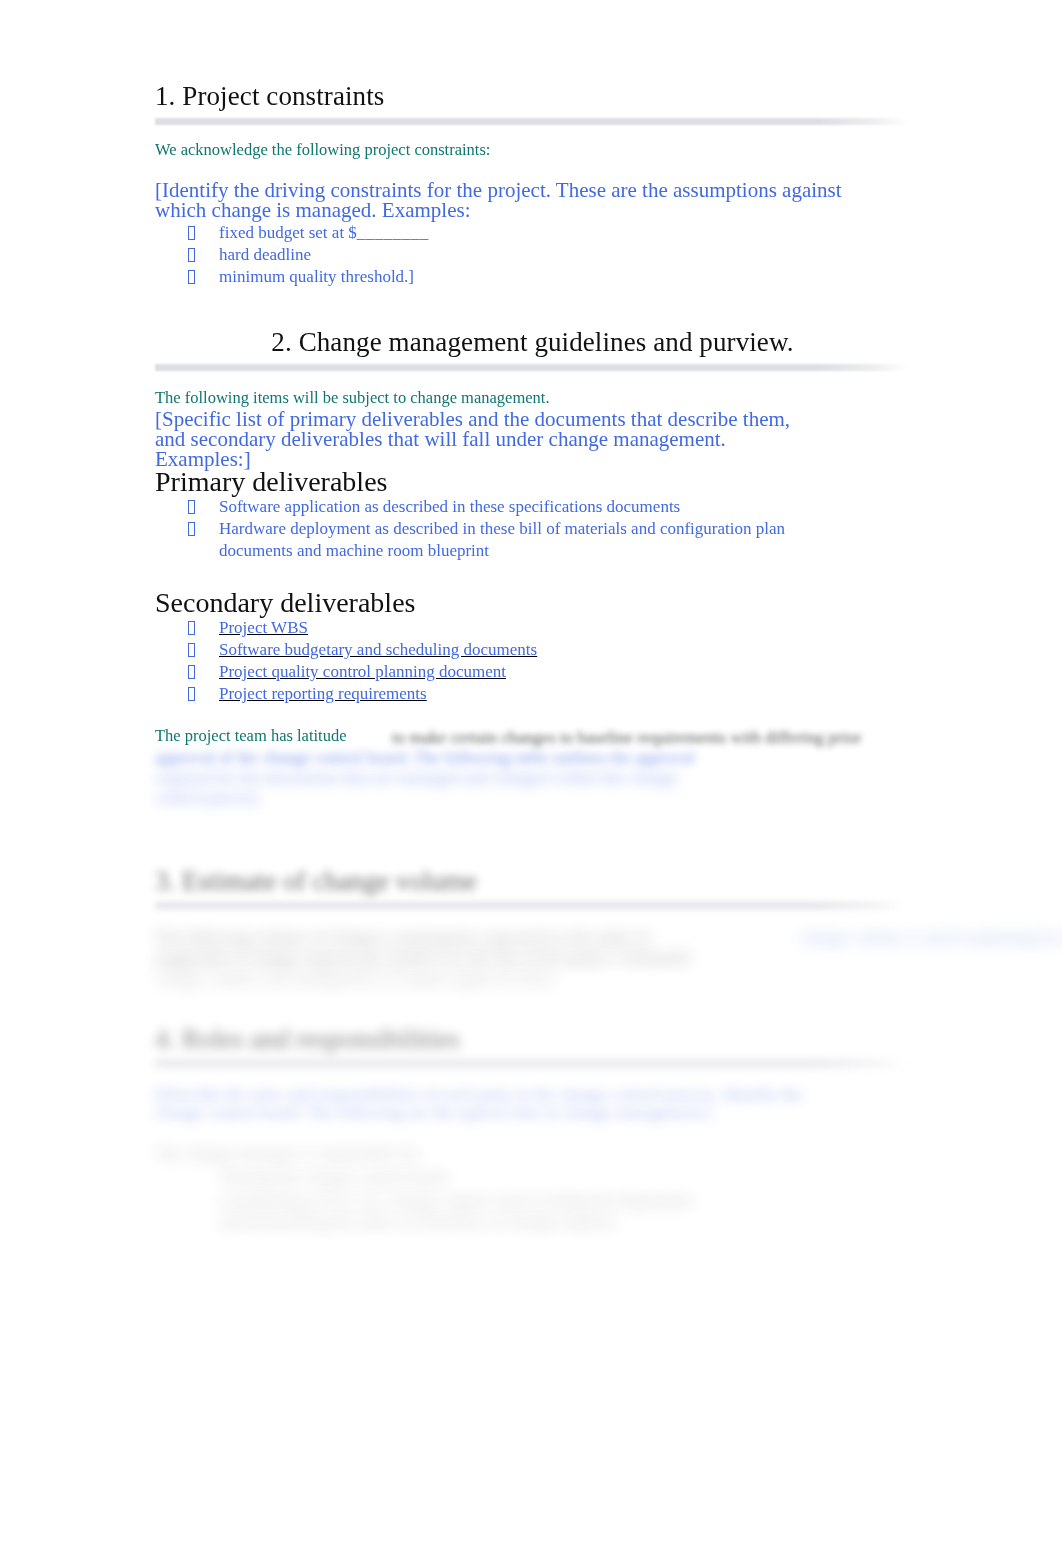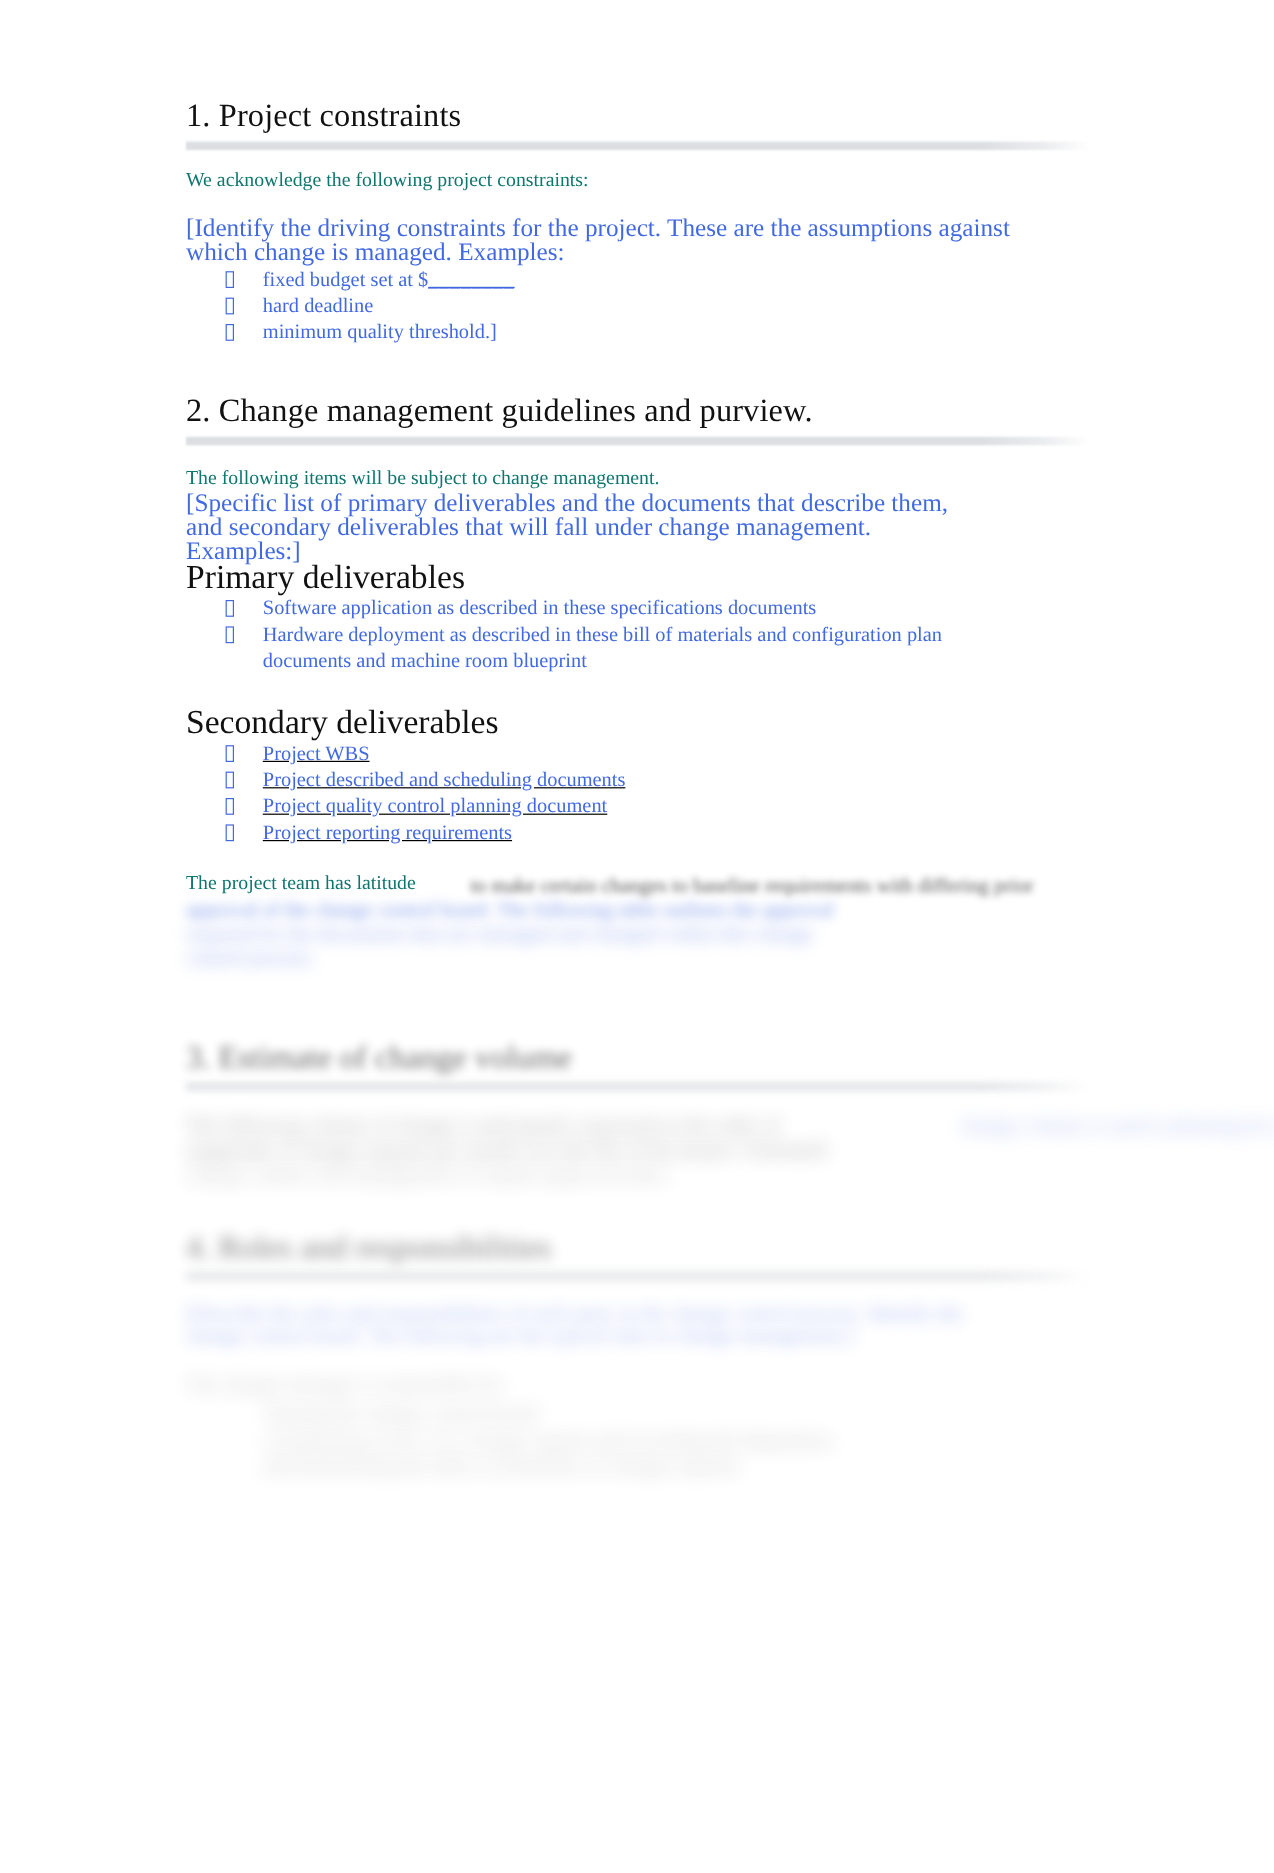--- a/index.html
+++ b/index.html
@@ -92,21 +92,20 @@
     position: absolute;
     left: 33px;
     top: 4px;
     width: 7px;
     height: 14px;
     border: 1px solid #4169e1;
     box-sizing: border-box;
     display: block;
   }
   .blank-line {
-    text-decoration: underline;
     text-decoration-color: #4169e1;
     letter-spacing: 0.5px;
   }
 
   
   .fuzz {
     position: absolute;
     color: #4169e1;
     font-size: 17px;
     line-height: 20px;
@@ -159,21 +158,21 @@
         <span class="tofu-box"></span>
         <span>hard deadline</span>
       </li>
       <li>
         <span class="tofu-box"></span>
         <span>minimum quality threshold.]</span>
       </li>
     </ul>
   </div>
 
-  <div class="col" style="top:328px;">
+  <div class="col" style="top:328px;text-align:center;">
     <h1 class="sec-title">2. Change management guidelines and purview.</h1>
   </div>
   <div class="col" style="top:364px;">
     <div class="rule"></div>
   </div>
 
   <div class="col" style="top:388px;">
     <p class="body">The following items will be subject to change management.</p>
   </div>
 
@@ -201,21 +200,21 @@
     <h2 class="sub-title">Secondary deliverables</h2>
   </div>
   <div class="col" style="top:617px;text-decoration:underline;">
     <ul class="tofu">
       <li>
         <span class="tofu-box"></span>
         <span>Project WBS</span>
       </li>
       <li>
         <span class="tofu-box"></span>
-        <span>Project described and scheduling documents</span>
+        <span>Software budgetary and scheduling documents</span>
       </li>
       <li>
         <span class="tofu-box"></span>
         <span>Project quality control planning document</span>
       </li>
       <li>
         <span class="tofu-box"></span>
         <span>Project reporting requirements</span>
       </li>
     </ul>

